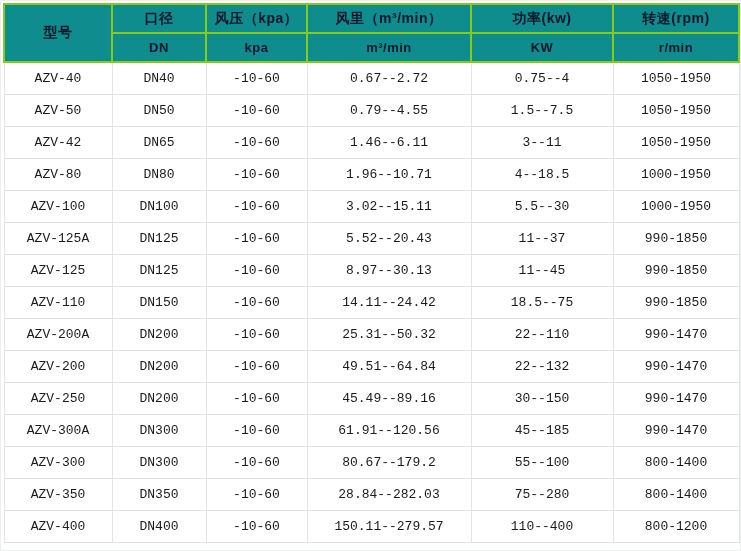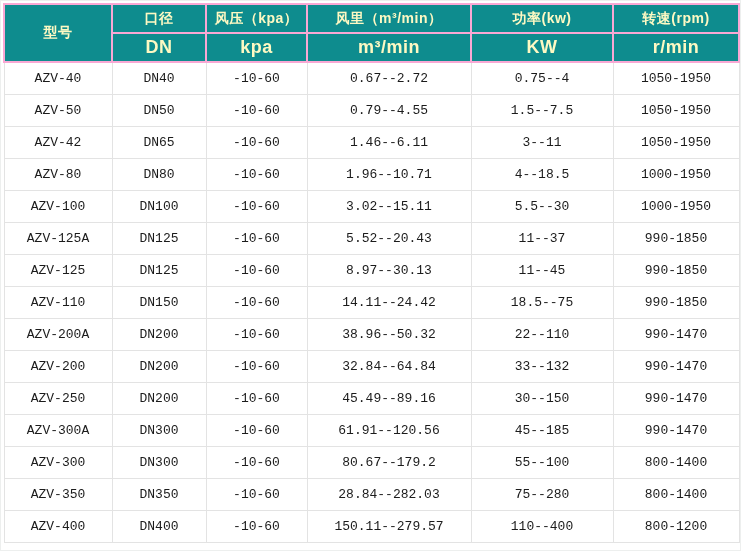--- a/index.html
+++ b/index.html
@@ -19,32 +19,32 @@
     padding: 2px;
     background: #ffffff;
   }
   table.spec-table {
     border-collapse: collapse;
     table-layout: fixed;
     width: 735px;
   }
   table.spec-table th {
     background: #0e8c8e;
-    color: #fef9c3;
-    border: 2px solid #f9a8d4;
+    color: #0f172a;
+    border: 2px solid #84cc16;
     font-family: "Liberation Sans", sans-serif;
     font-size: 14px;
     font-weight: bold;
     text-align: center;
     height: 27px;
     padding: 0;
     letter-spacing: 0.5px;
   }
   table.spec-table th.sub {
-    font-size: 18px;
+    font-size: 13px;
   }
   table.spec-table td {
     background: #ffffff;
     border: 1px solid #e3e3e3;
     color: #1b1b1b;
     font-family: "Liberation Mono", "DejaVu Sans Mono", monospace;
     font-size: 13px;
     text-align: center;
     vertical-align: middle;
     height: 31px;
@@ -150,30 +150,30 @@
           <td>DN150</td>
           <td>-10-60</td>
           <td>14.11--24.42</td>
           <td>18.5--75</td>
           <td>990-1850</td>
         </tr>
         <tr>
           <td>AZV-200A</td>
           <td>DN200</td>
           <td>-10-60</td>
-          <td>38.96--50.32</td>
+          <td>25.31--50.32</td>
           <td>22--110</td>
           <td>990-1470</td>
         </tr>
         <tr>
           <td>AZV-200</td>
           <td>DN200</td>
           <td>-10-60</td>
-          <td>32.84--64.84</td>
-          <td>33--132</td>
+          <td>49.51--64.84</td>
+          <td>22--132</td>
           <td>990-1470</td>
         </tr>
         <tr>
           <td>AZV-250</td>
           <td>DN200</td>
           <td>-10-60</td>
           <td>45.49--89.16</td>
           <td>30--150</td>
           <td>990-1470</td>
         </tr>

